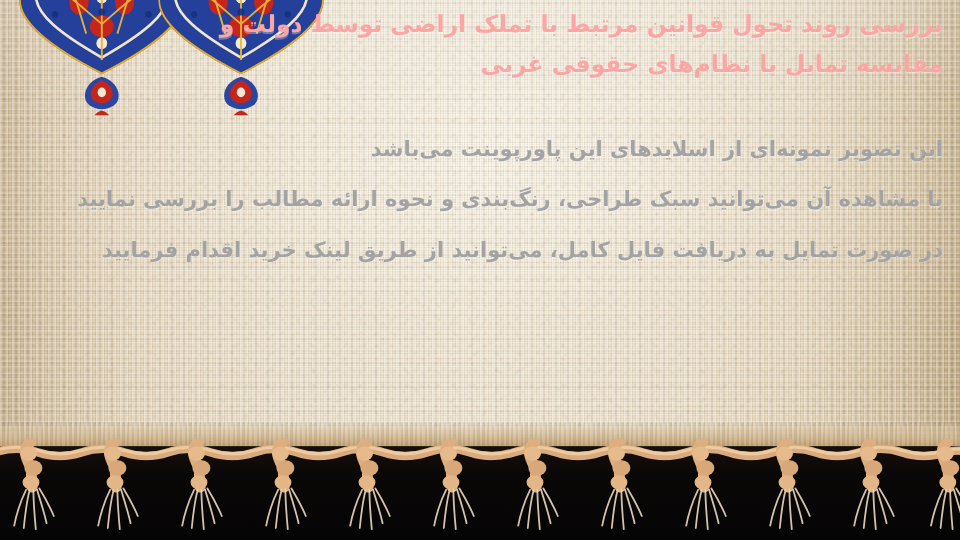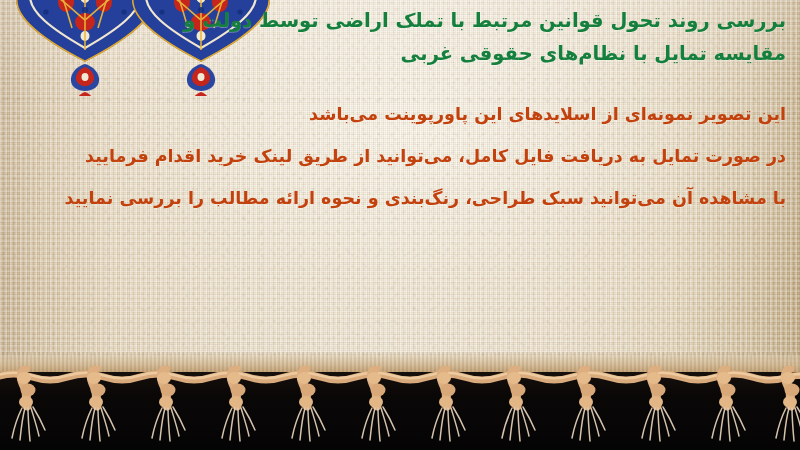--- a/index.html
+++ b/index.html
@@ -69,30 +69,30 @@
   .orn-a{left:10px;}
   .orn-b{left:126px;}
 
   
   .textwrap{
     position:absolute;left:0;top:0;width:800px;height:372px;
     direction:rtl;text-align:right;
   }
   .title{
     position:absolute;right:14px;top:4px;width:770px;
-    color:#15803d;
+    color:#fca5a5;
     font-weight:bold;
     font-size:19.5px;line-height:33px;
     letter-spacing:0px;
     text-shadow:0 1px 0 rgba(255,255,255,.30);
   }
   .title .ln{display:block;}
   .body{
-    position:absolute;right:14px;top:93px;width:610px;
-    color:#c2410c;
+    position:absolute;right:14px;top:104px;width:610px;
+    color:#a3a3a3;
     font-weight:bold;
     font-size:17.5px;line-height:42px;
     text-shadow:0 1px 0 rgba(255,255,255,.28);
   }
   .body .ln{display:block;white-space:nowrap;}
 
   
   .selvedge{
     position:absolute;left:0;top:352px;width:800px;height:24px;
     background:
@@ -275,22 +275,22 @@
 
   <div class="textwrap">
 
     <div class="title">
       <span class="ln">بررسی روند تحول قوانین مرتبط با تملک اراضی توسط دولت و</span>
       <span class="ln">مقایسه تمایل با نظام‌های حقوقی غربی</span>
     </div>
 
     <div class="body">
       <span class="ln">این تصویر نمونه‌ای از اسلایدهای این پاورپوینت می‌باشد</span>
+      <span class="ln">با مشاهده آن می‌توانید سبک طراحی، رنگ‌بندی و نحوه ارائه مطالب را بررسی نمایید</span>
       <span class="ln">در صورت تمایل به دریافت فایل کامل، می‌توانید از طریق لینک خرید اقدام فرمایید</span>
-      <span class="ln">با مشاهده آن می‌توانید سبک طراحی، رنگ‌بندی و نحوه ارائه مطالب را بررسی نمایید</span>
     </div>
   </div>
 
   <div class="selvedge">
     <div class="rib"></div>
   </div>
 
   <div class="fringe-zone">
     <div class="darkgrad"></div>
   </div>

